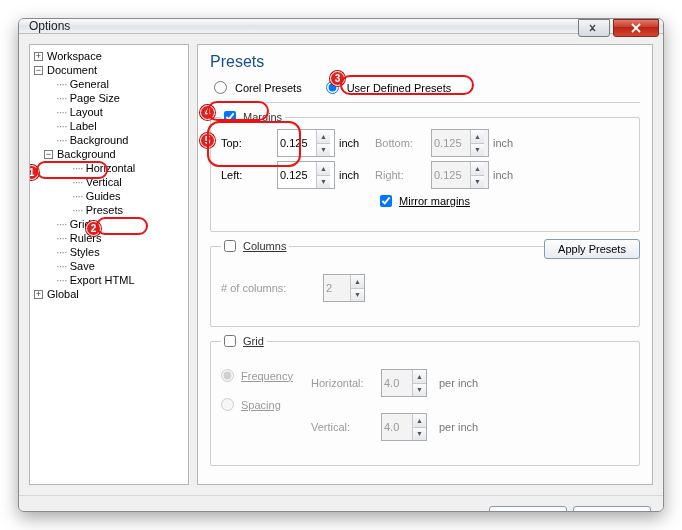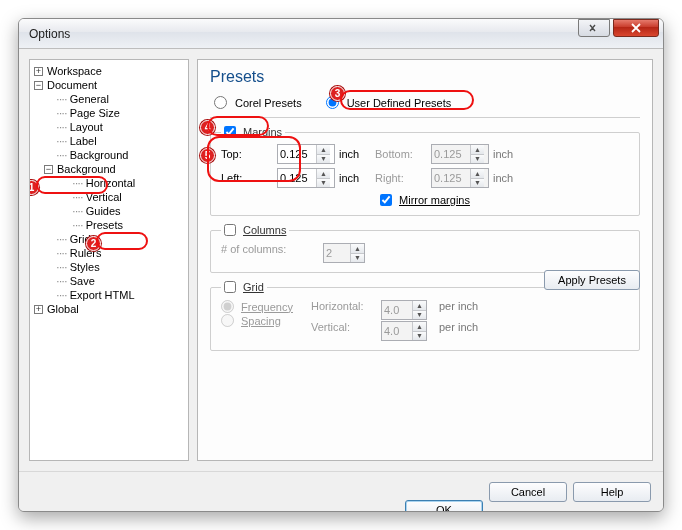--- a/index.html
+++ b/index.html
@@ -104,24 +104,24 @@
   .radio-row label { display:flex; align-items:flex-end; gap:4px; }
   .hr { height:1px; background:#cfcfcf; margin:4px 0 8px 0; }
   fieldset {
     border:1px solid #cfcfcf;
     border-radius:2px;
     margin: 0 0 8px 0;
     padding: 6px 10px 8px 10px;
   }
   fieldset legend { padding:0 3px; color:#333; }
   fieldset.disabled, .disabled { color:#9a9a9a; }
-  .row { display:flex; gap:8px; margin:1px 0;}
+  .row { display:flex; align-items:center; gap:8px; margin:16px 0;}
   .spinner {
     display:inline-flex; align-items:stretch;
-    border:1px solid #abadb3; background:#fff; height:20px;
+    border:1px solid #abadb3; background:#fff; height:28px;
   }
   .spinner.disabled { color:#9a9a9a; background:#f3f3f3; }
   .spinner input {
     width:38px; border:none; outline:none; background:transparent;
     font-size:11px; padding:1px 2px; color:inherit;
   }
   .spinner .spins {
     width:14px; display:flex; flex-direction:column;
     border-left:1px solid #c6c8cc;
   }
@@ -136,21 +136,21 @@
   .apply-btn, .footer .btn {
     border:1px solid #8a9aad;
     background: linear-gradient(#fdfdfe,#e8ecf1);
     border-radius:3px;
     padding: 3px 0;
     font-size:11px;
     min-width:78px;
     text-align:center;
     cursor:pointer;
   }
-  .apply-btn { position:absolute; right:12px; top:210px; min-width:96px;}
+  .apply-btn { position:absolute; right:12px; top:194px; min-width:96px;}
   .footer {
     height:40px;
     display:flex;
     align-items:center;
     justify-content:flex-end;
     gap:6px;
     padding:0 12px;
     background:#f0f0f0;
     border-top:1px solid #d8d8d8;
   }

